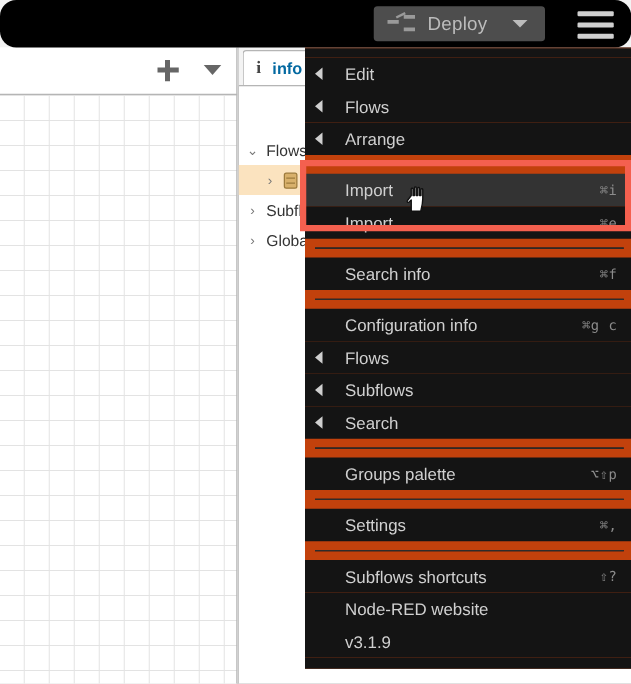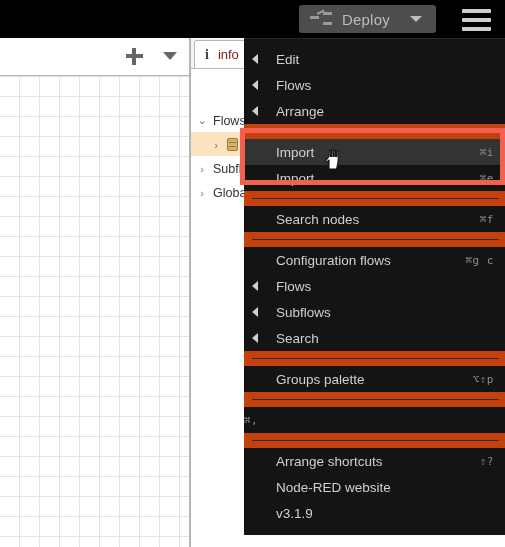--- a/index.html
+++ b/index.html
@@ -22,20 +22,21 @@
     background: #f3f3f3;
   }
 
   
   .header {
     position: absolute;
     left: 0; top: 0;
     width: 505px; height: 38px;
     background: #000000;
     z-index: 30;
+    border-radius: 13px;
   }
   .deploy-btn {
     position: absolute;
     left: 299px; top: 5px;
     width: 137px; height: 28px;
     background: #4d4d4d;
     border-radius: 3px;
     display: flex;
     align-items: center;
     cursor: default;
@@ -173,22 +174,22 @@
   }
   .sidebar-tab .ti {
     font-family: "Liberation Serif", serif;
     font-weight: bold;
     font-style: normal;
     font-size: 14px;
     color: #444;
   }
   .sidebar-tab .tl {
     font-size: 13px;
-    font-weight: normal;
-    color: #7f1d1d;
+    font-weight: bold;
+    color: #0369a1;
   }
   .tree {
     position: absolute;
     left: 0; top: 31px;
     width: 315px;
     padding-top: 39px;
     box-sizing: border-box;
   }
   .tree-row {
     height: 23px;
@@ -376,26 +377,26 @@
       <div class="menu-item hovered">
         <span class="mlabel">Import</span>
         <span class="mkey">⌘i</span>
       </div>
       <div class="menu-item">
         <span class="mlabel">Import</span>
         <span class="mkey">⌘e</span>
       </div>
       <div class="menu-sep"></div>
       <div class="menu-item">
-        <span class="mlabel">Search nodes</span>
+        <span class="mlabel">Search info</span>
         <span class="mkey">⌘f</span>
       </div>
       <div class="menu-sep"></div>
       <div class="menu-item">
-        <span class="mlabel">Configuration flows</span>
+        <span class="mlabel">Configuration info</span>
         <span class="mkey">⌘g c</span>
       </div>
       <div class="menu-item">
         <span class="submenu-arrow"></span>
         <span class="mlabel">Flows</span>
       </div>
       <div class="menu-item">
         <span class="submenu-arrow"></span>
         <span class="mlabel">Subflows</span>
       </div>
@@ -403,25 +404,26 @@
         <span class="submenu-arrow"></span>
         <span class="mlabel">Search</span>
       </div>
       <div class="menu-sep"></div>
       <div class="menu-item">
         <span class="mlabel">Groups palette</span>
         <span class="mkey">⌥⇧p</span>
       </div>
       <div class="menu-sep"></div>
       <div class="menu-item">
+        <span class="mlabel">Settings</span>
         <span class="mkey">⌘,</span>
       </div>
       <div class="menu-sep"></div>
       <div class="menu-item">
-        <span class="mlabel">Arrange shortcuts</span>
+        <span class="mlabel">Subflows shortcuts</span>
         <span class="mkey">⇧?</span>
       </div>
       <div class="menu-item">
         <span class="mlabel">Node-RED website</span>
       </div>
       <div class="menu-item">
         <span class="mlabel">v3.1.9</span>
       </div>
       <div class="menu-pad-bot"></div>
     </div>

